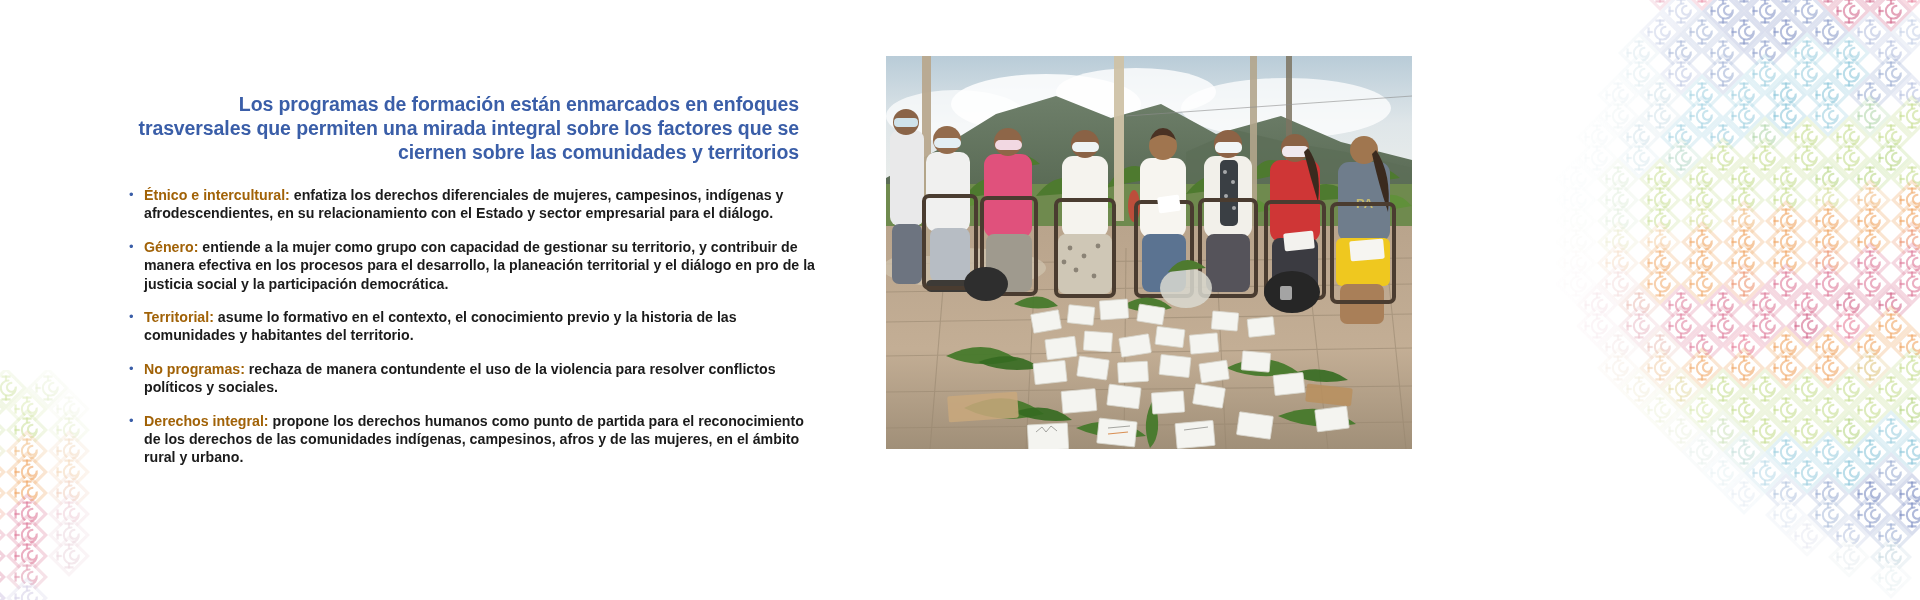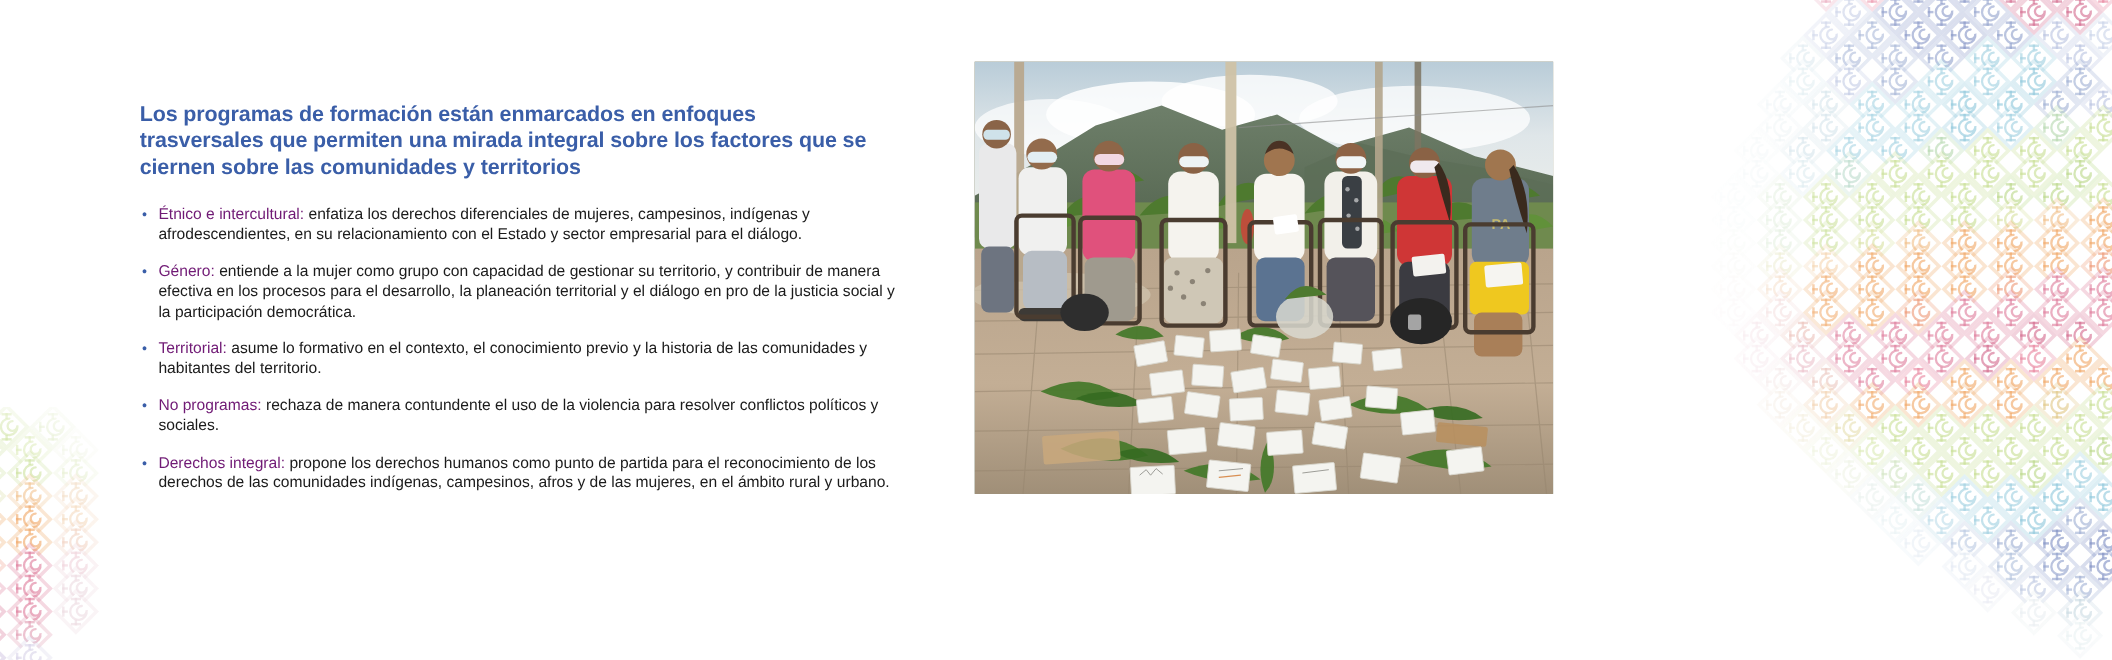--- a/index.html
+++ b/index.html
@@ -22,40 +22,41 @@
     position:absolute;left:127px;top:92px;width:700px;
   }
   .heading{
     color:#3A5EA8;
     font-weight:bold;
     font-size:19.5px;
     line-height:24px;
     letter-spacing:-0.1px;
     margin:0 0 22px 0;
     width:672px;
+    text-align:right;
   }
   .bullets{margin:0;padding:0;list-style:none;}
   .bullet{
     position:relative;
     padding-left:17px;
     margin-bottom:15px;
     font-size:14.2px;
     line-height:18.4px;
     color:#1b1b1b;
     width:672px;
   }
   .bullet:last-child{margin-bottom:0;}
   .bullet .dot{
     position:absolute;left:2px;top:0px;
     color:#3A5EA8;font-size:13px;line-height:18.4px;
   }
   .bullet .lead{
-    color:#701a75;font-weight:normal;
+    color:#a16207;font-weight:bold;
   }
-  .bullet .body{color:#1b1b1b;}
+  .bullet .body{color:#1b1b1b;font-weight:bold;}
 
   
   .photo{
     position:absolute;left:886px;top:56px;width:526px;height:393px;
     overflow:hidden;background:#8a8f7a;
   }
   .photo svg{display:block;width:100%;height:100%;}
 </style>
 </head>
 <body>

